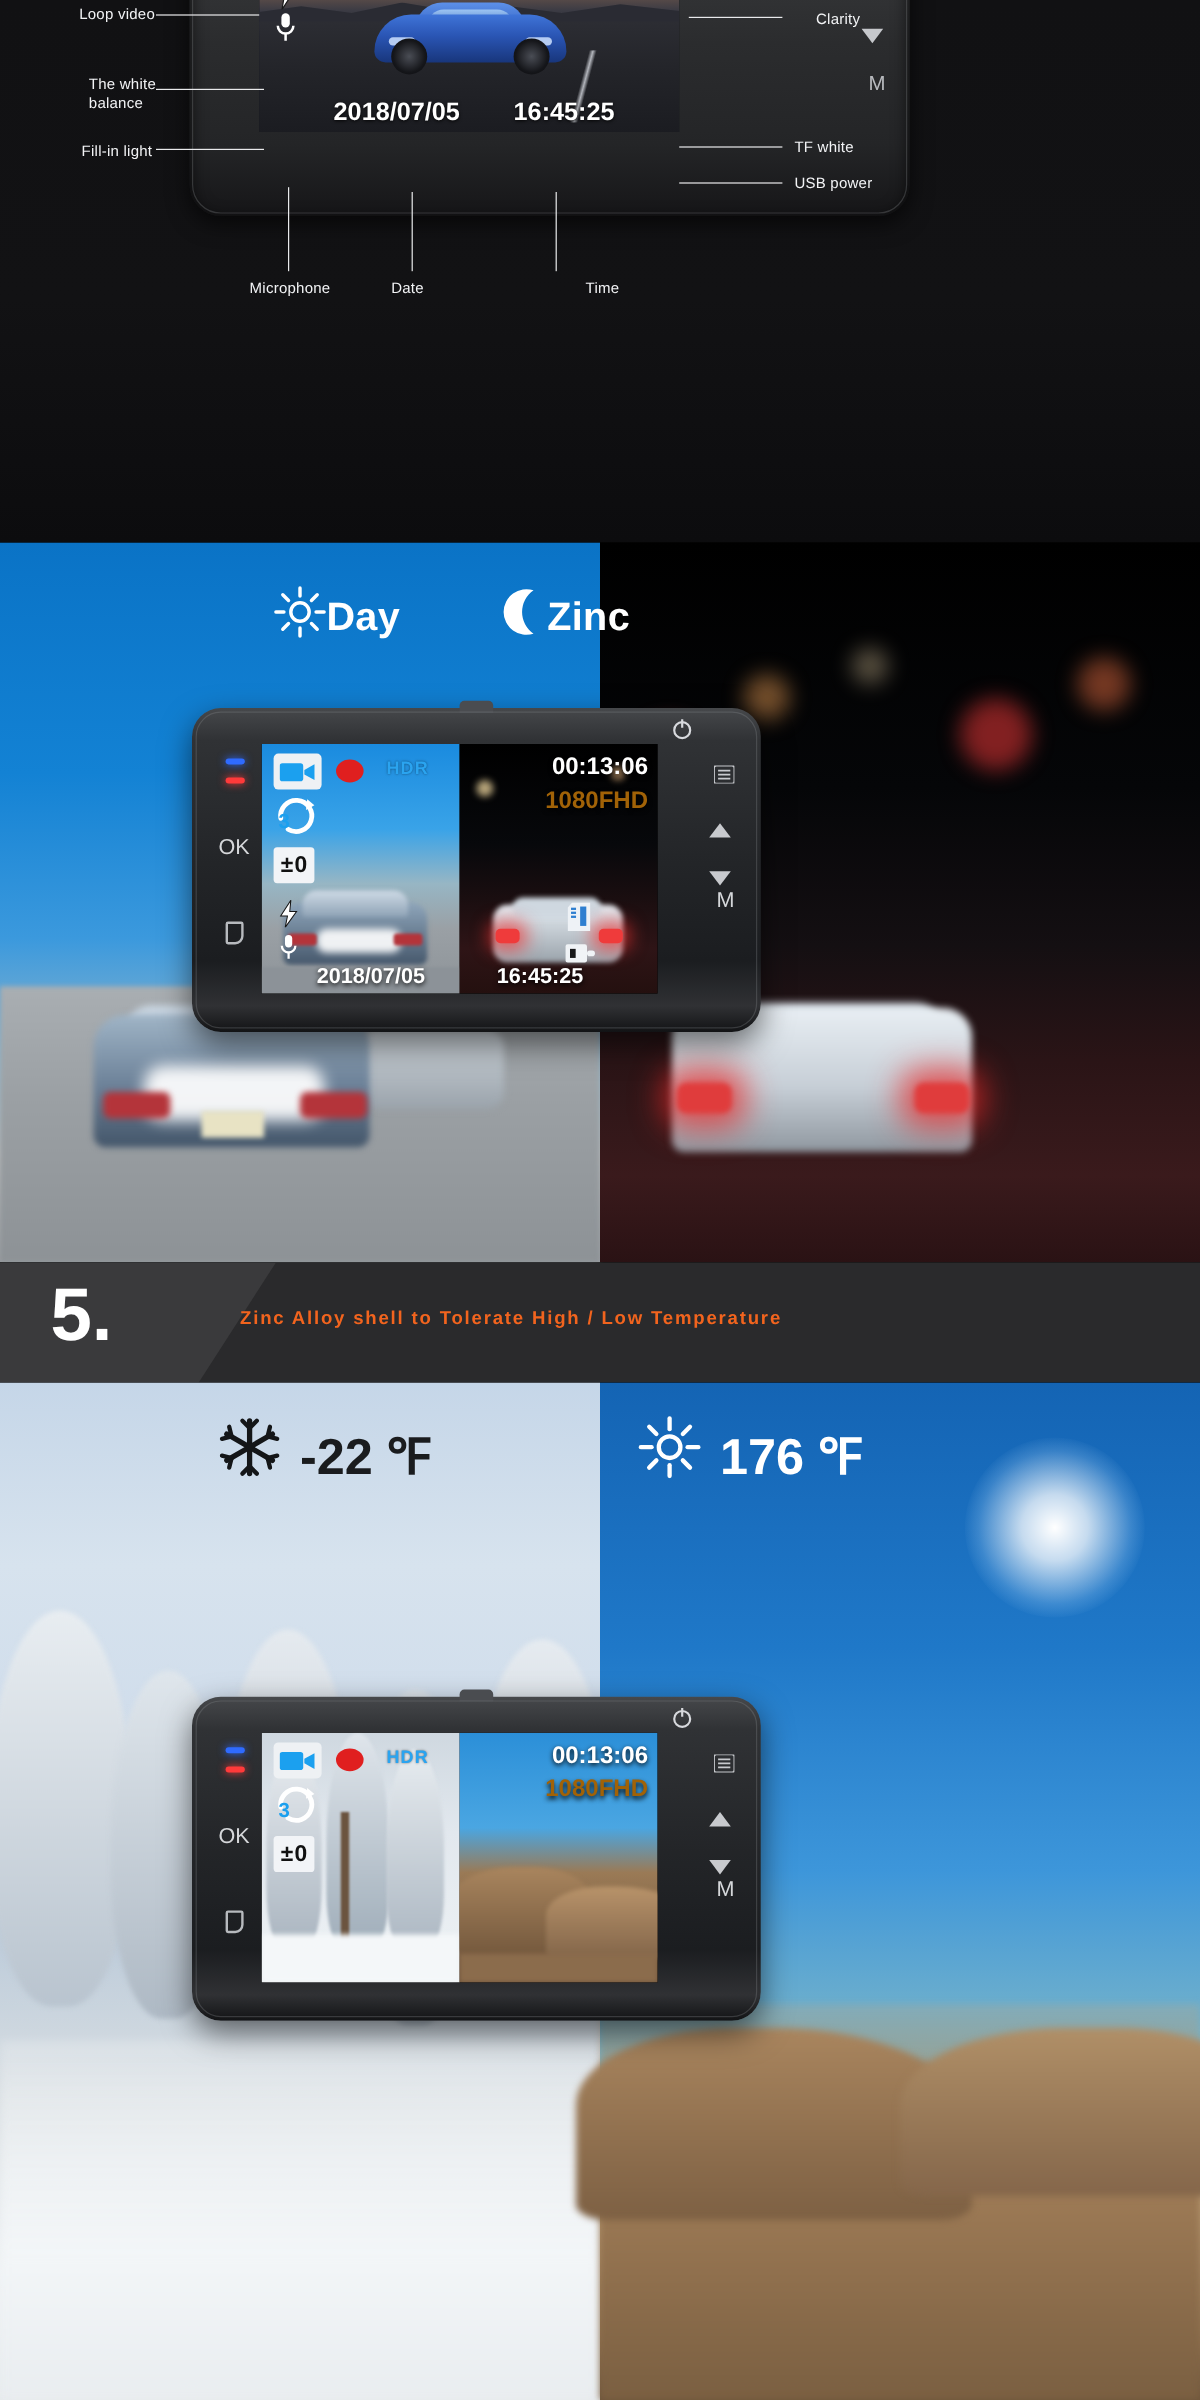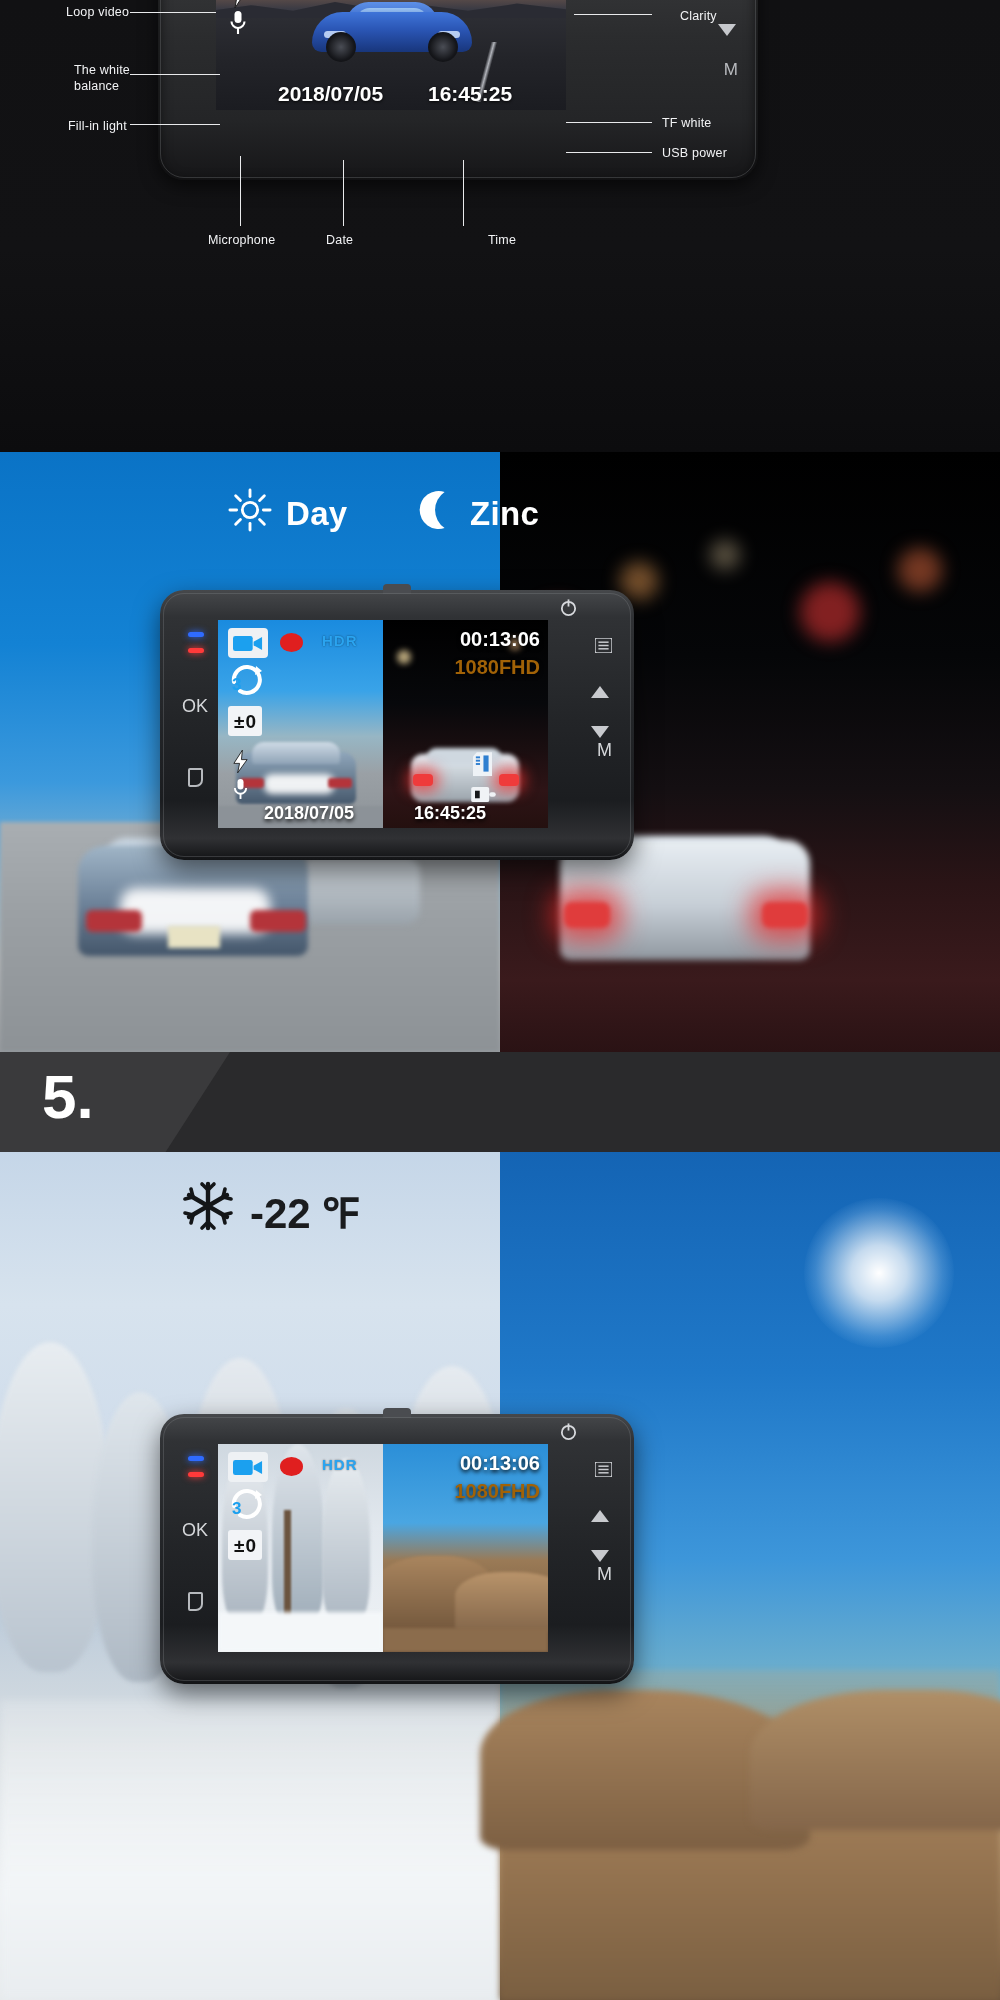--- a/index.html
+++ b/index.html
@@ -96,21 +96,21 @@
   .nblob { position:absolute; border-radius:50%; filter:blur(9px); }
   .ncar { position:absolute; left:60px; bottom:92px; width:250px; height:120px;
      background:linear-gradient(180deg,#e8eef3 0%,#c6ced6 55%,#8f979f 100%);
      border-radius:24px 24px 10px 10px; filter:blur(3px); }
   .ncar-glass { position:absolute; left:88px; bottom:176px; width:196px; height:40px;
      background:linear-gradient(180deg,#dfe8ef,#aab6c0); border-radius:20px 20px 6px 6px; filter:blur(3.5px); }
   .ntl { position:absolute; bottom:124px; width:46px; height:26px; border-radius:8px;
      background:#e03c3c; box-shadow:0 0 26px 12px rgba(230,40,40,.75); filter:blur(2px); }
   .ntl.a { left:64px; } .ntl.b { left:262px; }
 
-  .dn-head { position:absolute; top:36px; display:flex; align-items:center; gap:14px;
+  .dn-head { position:absolute; top:36px; display:flex; align-items:center; 
      color:#fff; font-size:33px; font-weight:bold; letter-spacing:.3px; }
   .dn-head.l { left:228px; } .dn-head.r { left:418px; }
 
   
   .device { position:absolute; width:474px; height:270px;
      background:linear-gradient(180deg,#46484b 0%,#303235 10%,#232528 48%,
        #1b1d20 78%,#303134 92%,#121315 100%);
      border-radius:24px; box-shadow:0 10px 26px rgba(0,0,0,.55); }
   .dev-in { position:absolute; inset:3px; border-radius:21px;
      border:1px solid rgba(135,138,143,.30); pointer-events:none; }
@@ -406,20 +406,21 @@
         <div class="s-res">1080FHD</div>
         <div class="s-date">2018/07/05</div>
         <div class="s-clock">16:45:25</div>
       </div>
     </div>
   </div>
 
   <div class="sec-banner">
     <div class="ban-wedge"></div>
     <div class="ban-num">5.</div>
+    <div class="ban-txt">Zinc  Alloy  shell  to  Tolerate  High  /  Low  Temperature</div>
   </div>
 
   <div class="sec-temp">
     <div class="tp-left">
       <div class="snow-tree" style="left:-10px;top:190px;width:120px;height:330px;background:linear-gradient(180deg,#e8edf1,#b9c4cf);"></div>
       <div class="snow-tree" style="left:92px;top:240px;width:96px;height:290px;background:linear-gradient(180deg,#dfe6ec,#aeb9c4);"></div>
       <div class="snow-tree" style="left:186px;top:206px;width:108px;height:320px;background:linear-gradient(180deg,#e5eaef,#b4bfca);"></div>
       <div class="snow-tree" style="left:300px;top:256px;width:92px;height:280px;background:linear-gradient(180deg,#dde4ea,#a9b5c0);"></div>
       <div class="snow-tree" style="left:396px;top:214px;width:112px;height:310px;background:linear-gradient(180deg,#e6ebf0,#b2bdc8);"></div>
       <div style="position:absolute;left:0;bottom:0;width:100%;height:300px;background:linear-gradient(180deg,rgba(255,255,255,.2),#f2f5f7 62%,#e9edf0 100%);filter:blur(4px);"></div>
@@ -451,20 +452,38 @@
             <line x1="41" y1="17" x2="43" y2="9"></line>
               <line x1="41" y1="17" x2="49" y2="19"></line>
             <line x1="11" y1="35" x2="9" y2="43"></line>
               <line x1="11" y1="35" x2="3" y2="33"></line>
           </g>
         </svg>
       </span>
       <span>-22 ℉</span>
     </div>
 
+    <div class="tp-head r">
+      <span>
+        <svg viewBox="0 0 52 52" width="52" height="52">
+          <circle cx="26" cy="26" r="9" fill="none" stroke="#fff" stroke-width="3.6"></circle>
+          <g stroke="#fff" stroke-width="3.6" stroke-linecap="round">
+            <line x1="26" y1="2" x2="26" y2="11"></line>
+              <line x1="26" y1="41" x2="26" y2="50"></line>
+            <line x1="2" y1="26" x2="11" y2="26"></line>
+              <line x1="41" y1="26" x2="50" y2="26"></line>
+            <line x1="9" y1="9" x2="15" y2="15"></line>
+              <line x1="37" y1="37" x2="43" y2="43"></line>
+            <line x1="43" y1="9" x2="37" y2="15"></line>
+              <line x1="15" y1="37" x2="9" y2="43"></line>
+          </g>
+        </svg>
+      </span>
+      <span>176 ℉</span>
+    </div>
 
     <div class="device" style="left:160px;top:262px;">
       <div class="dev-bump"></div>
       <div class="dev-in"></div>
       <div class="led blue"></div>
       <div class="led red"></div>
       <div class="dev-ok">OK</div>
       <div class="dev-m">M</div>
       <div class="dev-file"></div>
       <div class="dev-pwr">

